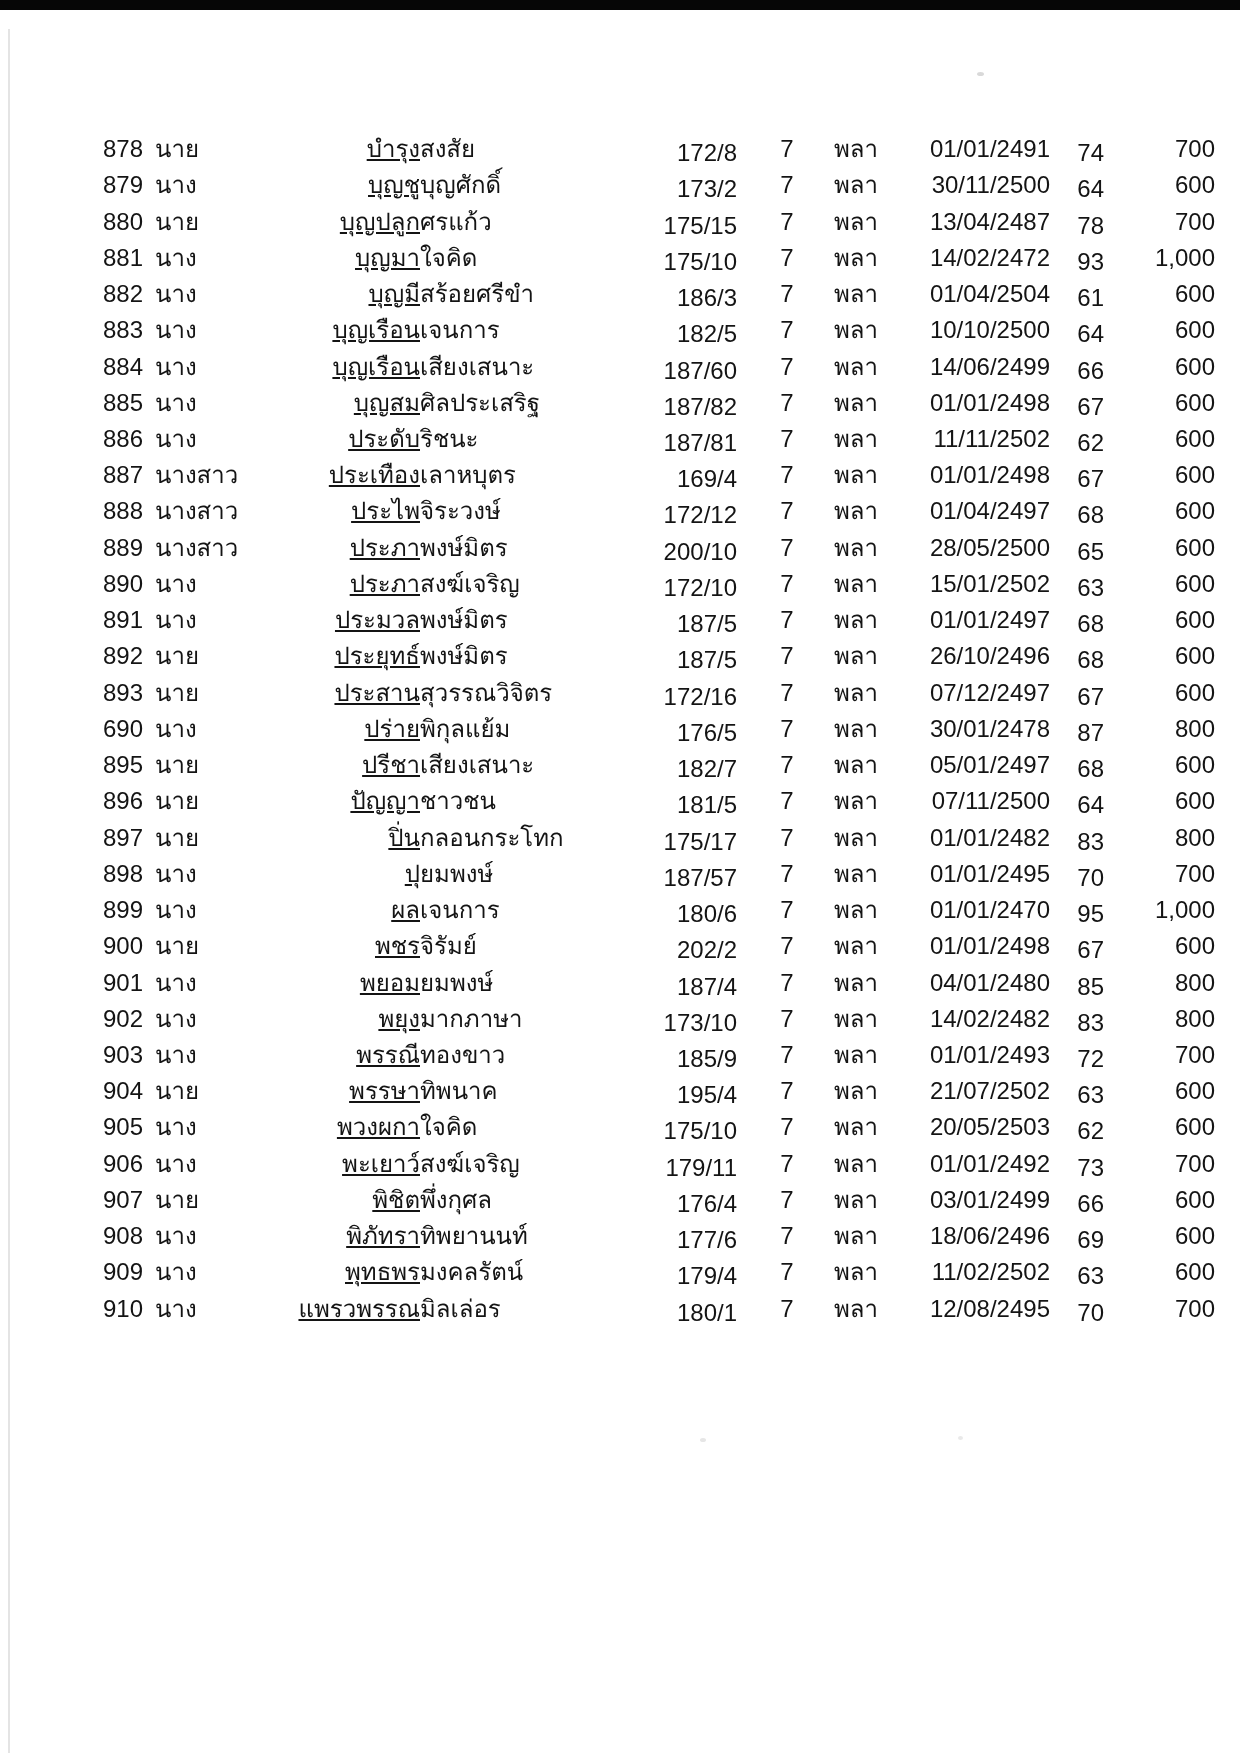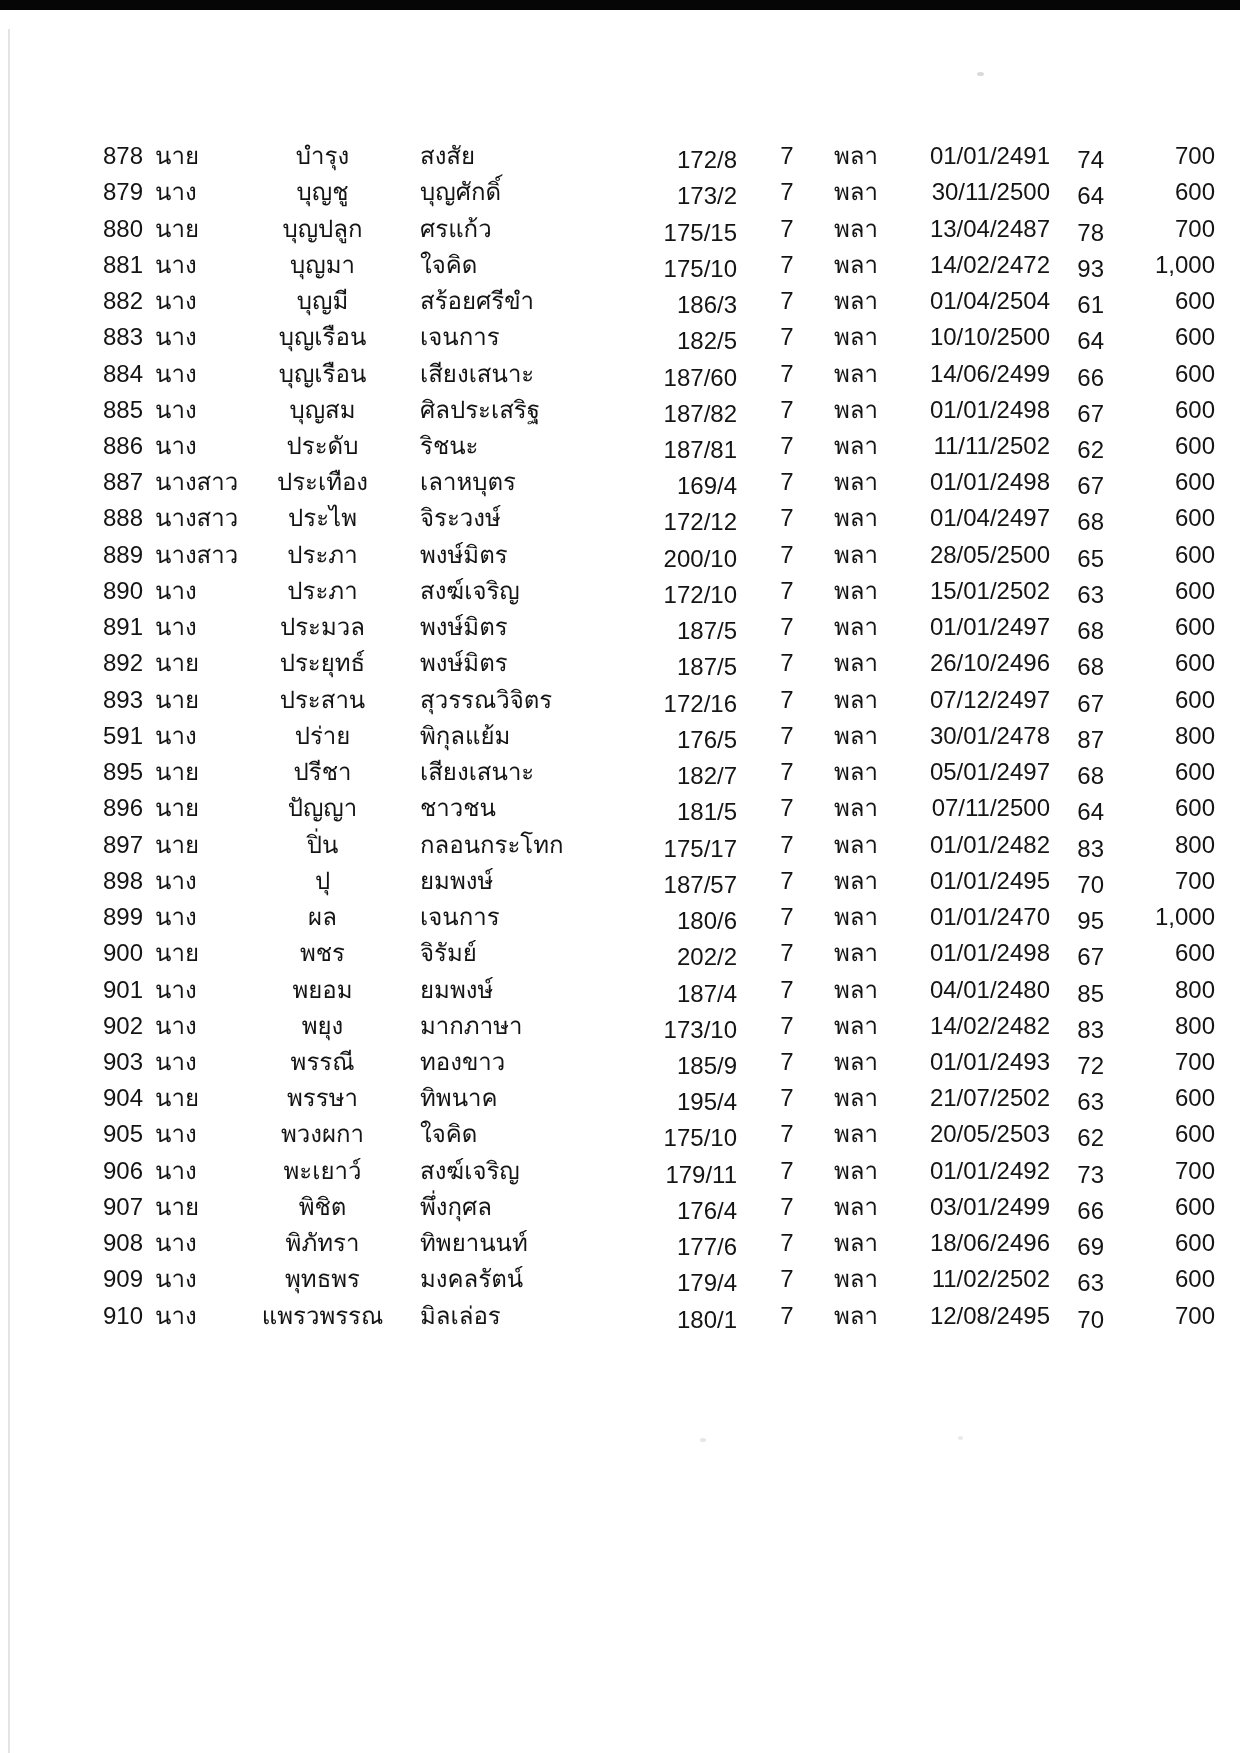--- a/index.html
+++ b/index.html
@@ -18,36 +18,36 @@
   .scan-edge-left{
     position:absolute;left:8px;top:29px;width:2px;height:1724px;
     background:#e4e4e4;
   }
   .speck{position:absolute;border-radius:50%;}
   .speck-1{left:977px;top:72px;width:7px;height:4px;background:#d9d9d9;}
   .speck-2{left:700px;top:1438px;width:6px;height:4px;background:#e6e6e6;}
   .speck-3{left:958px;top:1436px;width:5px;height:4px;background:#e9e9e9;}
 
   .records{
-    position:absolute;top:138px;left:0;width:1024px;
+    position:absolute;top:131px;left:0;width:1024px;
   }
   .row{
     display:grid;
     grid-template-columns:52px 70px 195px 192px 128px 94px 86px 132px 52px 114px;
     padding-left:103px;
     height:36.24px;
     align-items:center;
     font-size:24px;
     line-height:1;
     white-space:nowrap;
   }
   .c{display:block;}
   .no{text-align:right;padding-right:13px;}
   .title{text-align:left;}
-  .first{text-align:center;}
+  .first{text-align:right;text-decoration:underline;}
   .last{text-align:left;}
   .house{text-align:right;padding-right:3px;margin-top:8px;}
   .moo{text-align:center;}
   .area{text-align:left;}
   .dob{text-align:right;padding-right:2px;}
   .age{text-align:right;margin-top:8px;}
   .amount{text-align:right;padding-right:3px;}
 </style>
 </head>
 <body>
@@ -264,21 +264,21 @@
         <span class="c last">สุวรรณวิจิตร</span>
         <span class="c house">172/16</span>
         <span class="c moo">7</span>
         <span class="c area">พลา</span>
         <span class="c dob">07/12/2497</span>
         <span class="c age">67</span>
         <span class="c amount">600</span>
       </div>
 
       <div class="row">
-        <span class="c no">591</span>
+        <span class="c no">690</span>
         <span class="c title">นาง</span>
         <span class="c first">ปร่าย</span>
         <span class="c last">พิกุลแย้ม</span>
         <span class="c house">176/5</span>
         <span class="c moo">7</span>
         <span class="c area">พลา</span>
         <span class="c dob">30/01/2478</span>
         <span class="c age">87</span>
         <span class="c amount">800</span>
       </div>

